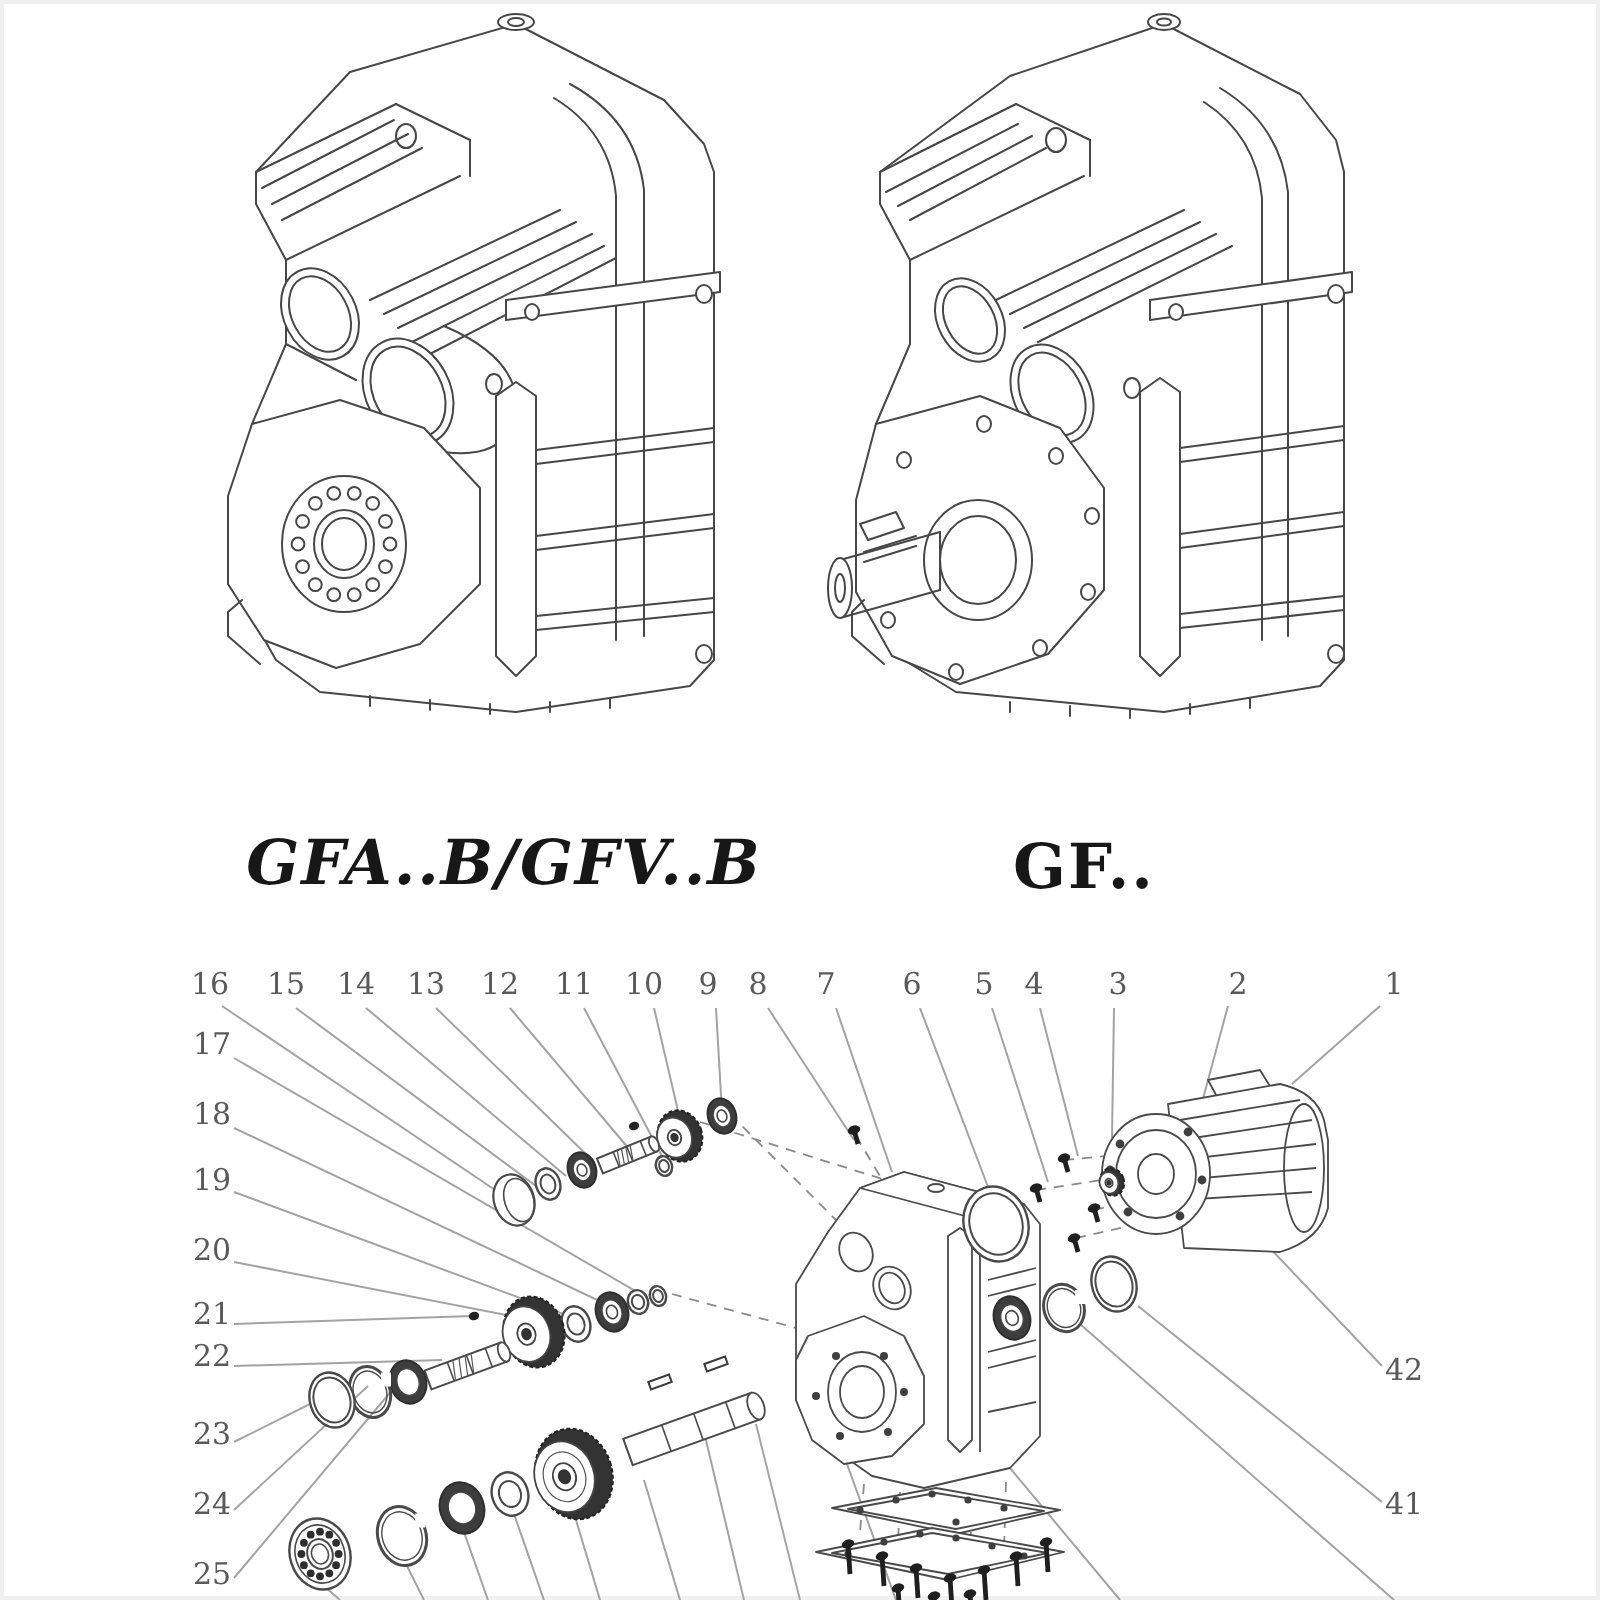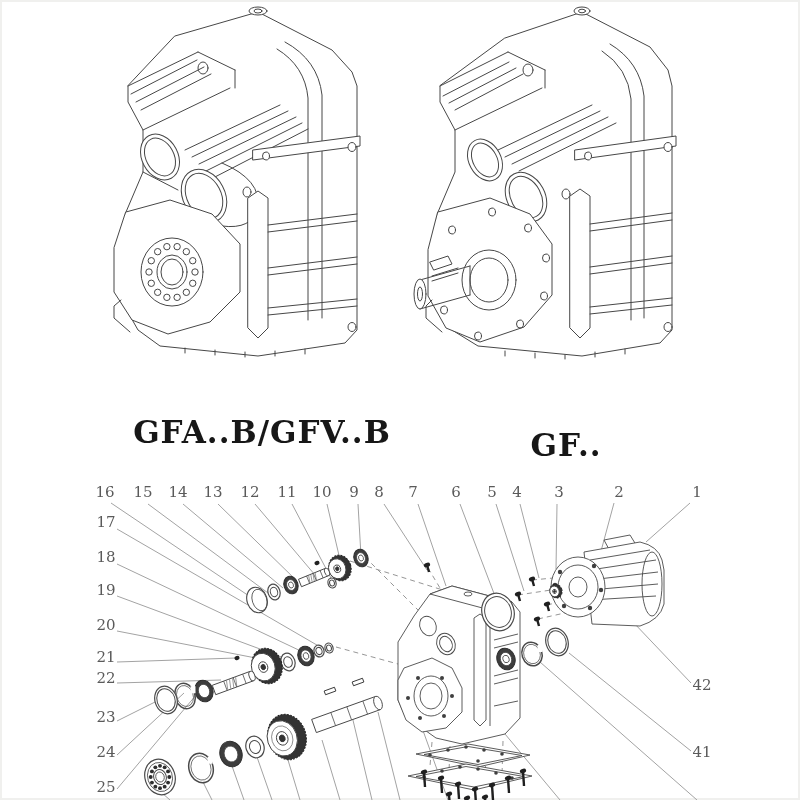--- a/index.html
+++ b/index.html
@@ -1,22 +1,22 @@
 <!DOCTYPE html>
 <html><head>
 <meta charset="utf-8">
 <style>
   html,body{margin:0;padding:0;background:#fff;}
   #stage{position:relative;width:800px;height:800px;background:#ffffff;overflow:hidden;
          box-shadow:inset 0 0 0 2px #f0f0ee; font-family:"DejaVu Serif", serif;}
   #diagram{position:absolute;left:0;top:0;}
   .model-label{position:absolute;transform:translateX(-50%);font-family:"DejaVu Serif", serif;
          font-weight:bold;color:#171717;font-size:31px;letter-spacing:1px;white-space:nowrap;}
-  #label-left{left:262px;top:414px;}
-  #label-right{left:566px;top:416px;margin-top:11px;}
+  #label-left{left:252px;top:414px;font-style:italic;}
+  #label-right{left:542px;top:416px;}
 </style>
 </head>
 <body>
 
 <div id="stage">
 
   <svg id="diagram" width="800" height="800" viewBox="0 0 800 800">
 
     <g stroke="#474747" stroke-width="1" fill="none" stroke-linejoin="round" stroke-linecap="round">
       <path d="M175,36 L258,12 L332,50 L352,72 L357,86 L357,330 L345,343 L258,356 L160,346 L138,330 L121,300 L121,252 L126,212 L143,172 L143,130 L128,102 L128,86 Z"></path>

